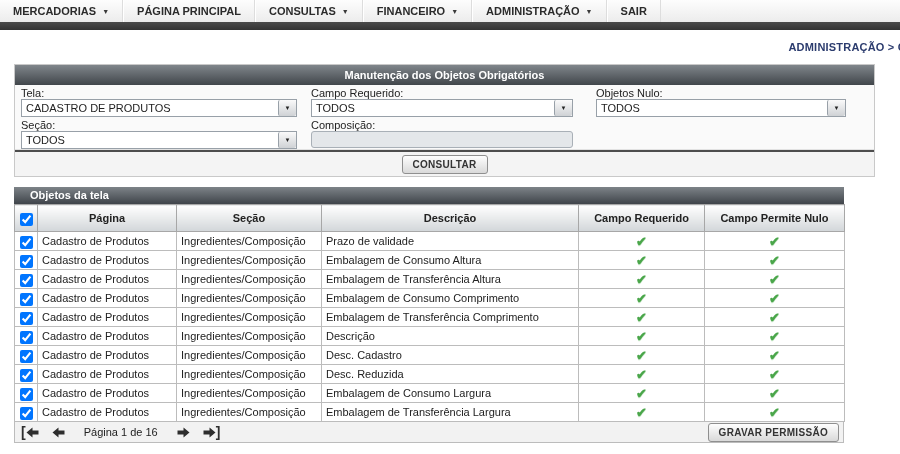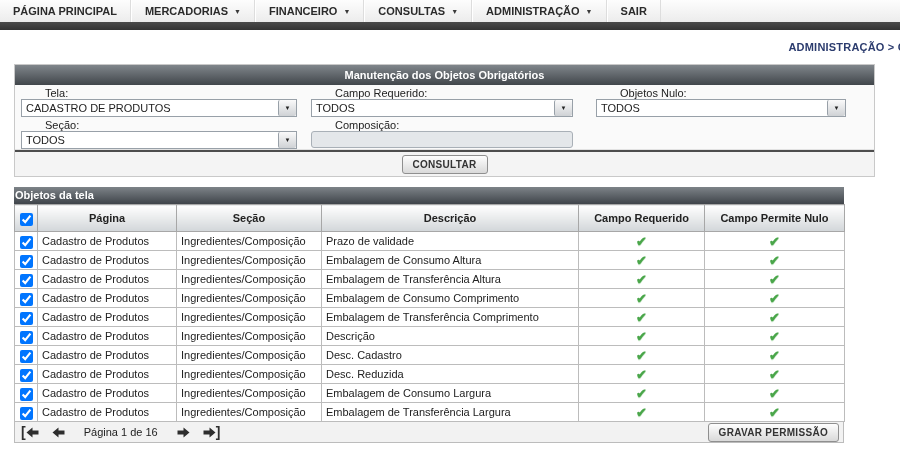--- a/index.html
+++ b/index.html
@@ -21,21 +21,21 @@
   .breadcrumb { position:absolute; top:41px; left:0; width:914px; text-align:right;
                 font-size:11px; font-weight:bold; color:#2c3c6e; letter-spacing:.2px; }
 
   
   .panel { position:absolute; left:14px; top:64px; width:861px;
            border:1px solid #c9c9c9; background:#fafafa; }
   .panel-header { height:20px; background:linear-gradient(#80868b,#41464b);
                   color:#fff; font-size:11px; font-weight:bold; text-align:center;
                   line-height:20px; }
   .panel-body { position:relative; height:64px; }
-  .flabel { position:absolute; font-size:11px; color:#222;margin-left:24px; }
+  .flabel { position:absolute; font-size:11px; color:#222; }
   .sel { position:absolute; height:18px; background:#fff; border:1px solid #98a0a8;
          display:flex; align-items:stretch; cursor:pointer; }
   .sel-value { flex:1; font-size:11px; color:#222; padding:2px 0 0 4px;
                white-space:nowrap; overflow:hidden; }
   .sel-btn { width:18px; border-left:1px solid #98a0a8; border-radius:2px;
              background:linear-gradient(#fafafa,#cfd2d5); display:flex;
              align-items:center; justify-content:center; font-size:6px; color:#222; }
   .txt { position:absolute; height:17px; background:#e4e7ea; border:1px solid #a9b0b7;
          border-radius:3px; font-size:11px; padding:0 4px; color:#222;
          font-family:"Liberation Sans", sans-serif; }
@@ -43,21 +43,21 @@
   .panel-footer { height:24px; display:flex; align-items:center; justify-content:center;
                   background:#f4f4f4; }
   .btn { font-size:10px; font-weight:bold; color:#333; letter-spacing:.3px;
          background:linear-gradient(#fefefe,#d9d9d9); border:1px solid #8f8f8f;
          border-radius:3px; padding:3px 10px; cursor:pointer;
          font-family:"Liberation Sans", sans-serif; }
 
   
   .tbl-wrap { position:absolute; left:14px; top:187px; width:830px; }
   .tbl-title { height:17px; background:linear-gradient(#7d8388,#3f444a); color:#fff;
-               font-size:11px; font-weight:bold; line-height:16px; padding-left:1px; }
+               font-size:11px; font-weight:bold; line-height:16px; padding-left:16px; }
   table.grid { width:830px; border-collapse:collapse; table-layout:fixed; }
   .grid th { height:27px; background:linear-gradient(#ffffff,#d2d6d9);
              font-size:11px; font-weight:bold; color:#222;
              border:1px solid #a7a7a7; text-align:center; }
   .grid td { height:19px; font-size:11px; color:#222; background:#fff;
              border:1px solid #bcbcbc; padding:0 4px; white-space:nowrap; overflow:hidden; }
   .grid td.ck, .grid th.ck { text-align:center; padding:0; }
   .grid td.center { text-align:center; }
   .check-icon { color:#4aa64a; font-size:13px; font-weight:bold;
                 text-shadow:0 1px 0 #cfe9cf; }
@@ -70,32 +70,32 @@
   .pg-ico { display:flex; align-items:center; cursor:pointer; }
   .pg-bracket { font-size:14px; font-weight:bold; color:#2e2e2e; line-height:11px; }
   .pg-label { font-size:11px; color:#222; padding:0 6px; }
   .tbl-footer .btn { margin-left:auto; }
 </style>
 </head>
 <body>
 
 <div class="menubar">
   <div class="menu-item">
+      <span>MERCADORIAS</span>
+      <span class="menu-caret">▼</span>
+    </div>
+  <div class="menu-item">
       <span>PÁGINA PRINCIPAL</span>
     </div>
   <div class="menu-item">
-      <span>MERCADORIAS</span>
+      <span>CONSULTAS</span>
       <span class="menu-caret">▼</span>
     </div>
   <div class="menu-item">
       <span>FINANCEIRO</span>
-      <span class="menu-caret">▼</span>
-    </div>
-  <div class="menu-item">
-      <span>CONSULTAS</span>
       <span class="menu-caret">▼</span>
     </div>
   <div class="menu-item">
       <span>ADMINISTRAÇÃO</span>
       <span class="menu-caret">▼</span>
     </div>
   <div class="menu-item">
       <span>SAIR</span>
     </div>
 </div>

